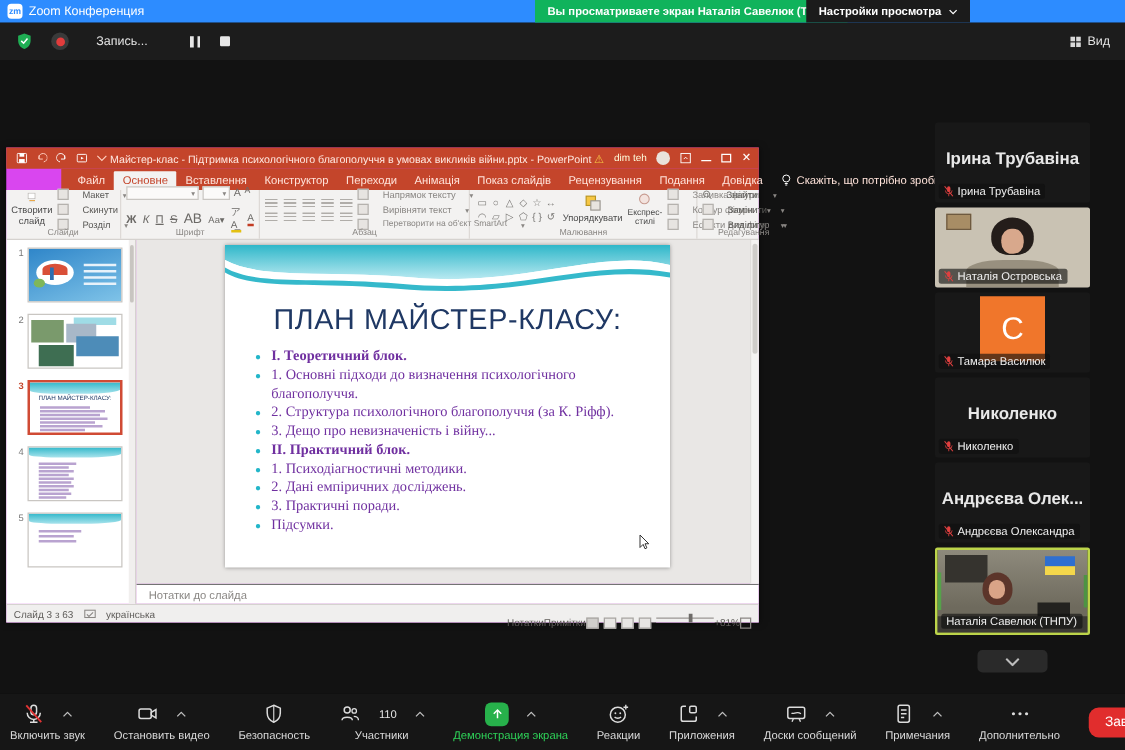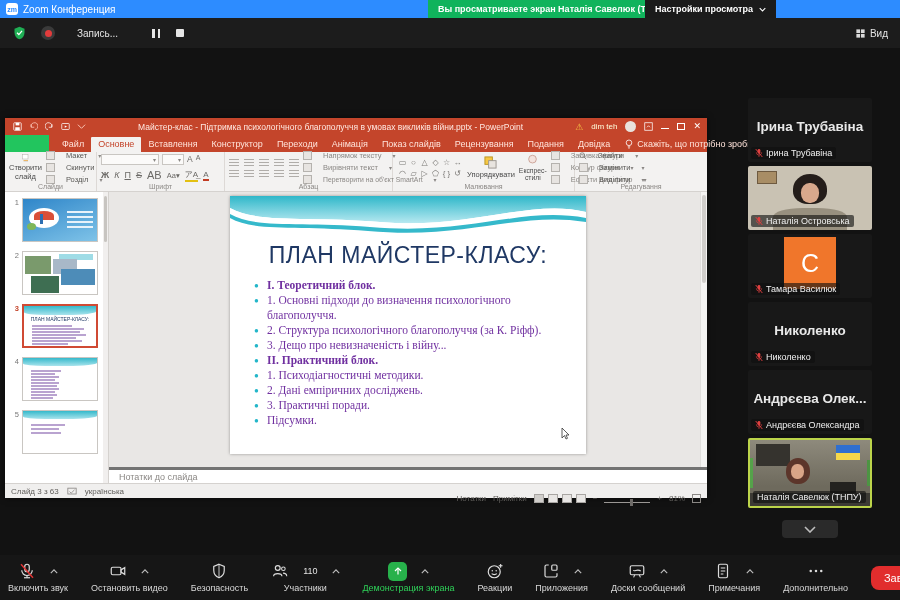--- a/index.html
+++ b/index.html
@@ -26,22 +26,22 @@
   .rec-label { color:#e3e3e3; font-size:10px; margin-left:22px; }
   .pause-btn { display:flex; gap:3px; margin-left:34px; cursor:pointer; }
   .pause-btn i { display:block; width:2.5px; height:9px; background:#e6e6e6; }
   .stop-btn { width:8px; height:8px; background:#e6e6e6; border-radius:1px; margin-left:16px; cursor:pointer; }
   .view-btn { margin-left:auto; display:flex; align-items:center; gap:4px; color:#e3e3e3; font-size:10px; cursor:pointer; }
 
   
   .main { position:relative; height:507px; background:#121212; }
 
   
-  .ppt { position:absolute; left:5px; top:70px; width:702px; height:380px; display:flex; flex-direction:column;
-    box-shadow:0 0 6px rgba(0,0,0,.6); background:#22c55e; }
+  .ppt { position:absolute; left:5px; top:70px; width:602px; height:380px; display:flex; flex-direction:column;
+    box-shadow:0 0 6px rgba(0,0,0,.6); background:#d946ef; }
   .ppt-titlebar { height:17px; background:#c4452b; color:#fff; display:flex; align-items:center; padding:0 4px; font-size:8.5px; }
   .qat { display:flex; align-items:center; gap:7px; margin-left:4px; }
   .qat svg { width:9px; height:9px; }
   .ppt-title { flex:1; text-align:center; white-space:nowrap; overflow:hidden; text-overflow:ellipsis; font-size:8.5px; color:#ffe9e2; }
   .tb-right { display:flex; align-items:center; gap:8px; margin-right:2px; }
   .warn { color:#f6c744; font-size:9px; }
   .acct { font-size:8px; color:#ffd; }
   .avatar-c { width:11px; height:11px; border-radius:50%; background:#e9e2dc; }
   .wbtn { color:#fff; font-size:9px; line-height:9px; cursor:pointer; }
   .maxi { width:8px; height:7px; border:1px solid #fff; }
@@ -93,26 +93,26 @@
   .slide { position:absolute; left:50%; transform:translateX(-50%); top:4px; width:356px; height:258px;
     background:#fff; box-shadow:0 0 3px rgba(0,0,0,.35); overflow:hidden; }
   .wave { position:absolute; top:0; left:0; width:100%; height:42px; }
   .slide-title { position:relative; margin-top:46px; text-align:center; font-size:23px; letter-spacing:.5px; color:#1f3864; }
   .bullets { position:relative; list-style:none; margin:9px 10px 0 24px; font-family:"Liberation Serif", serif; }
   .bullets li { position:relative; padding-left:13px; font-size:11.5px; line-height:15px; color:#7030a0; }
   .bullets li::before { content:"●"; position:absolute; left:0; top:0; font-size:8px; color:#23b6c9; }
   .bullets li.b { font-weight:bold; }
   .cursor-arrow { position:absolute; right:16px; bottom:14px; }
 
-  .notes-bar { height:16px; background:#fff; border-top:3px solid #737373; display:flex; align-items:center;
+  .notes-bar { height:16px; background:#fff; border-top:1px solid #737373; display:flex; align-items:center;
     padding-left:10px; font-size:9px; color:#8a8784; }
   .statusbar { height:15px; background:#f0efee; border-top:1px solid #d5d2cf; display:flex; align-items:center;
     padding:0 6px; font-size:8px; color:#5f5d5a; }
   .statusbar .lft { display:flex; align-items:center; gap:8px; }
-  .statusbar .rgt { margin-left:auto; display:flex; align-items:flex-end; gap:7px;margin-top:15px; }
+  .statusbar .rgt { margin-left:auto; display:flex; align-items:flex-start; gap:0;margin-top:15px; }
   .sb-views { display:flex; gap:4px; }
   .sb-views span { width:10px; height:9px; border:1px solid #a8a5a2; background:#e8e6e4; display:inline-block; }
   .sb-views span.act { background:#d0cecb; }
   .zoom-track { width:46px; height:1px; background:#9a9794; position:relative; }
   .zoom-track i { position:absolute; left:55%; top:-3px; width:3px; height:7px; background:#6e6b68; }
   .fit-ic { width:9px; height:9px; border:1px solid #8a8784; }
 
   
   .sidebar { position:absolute; left:748px; top:0; width:124px; bottom:0; display:flex; flex-direction:column;
     padding-top:50px; gap:4px; }

